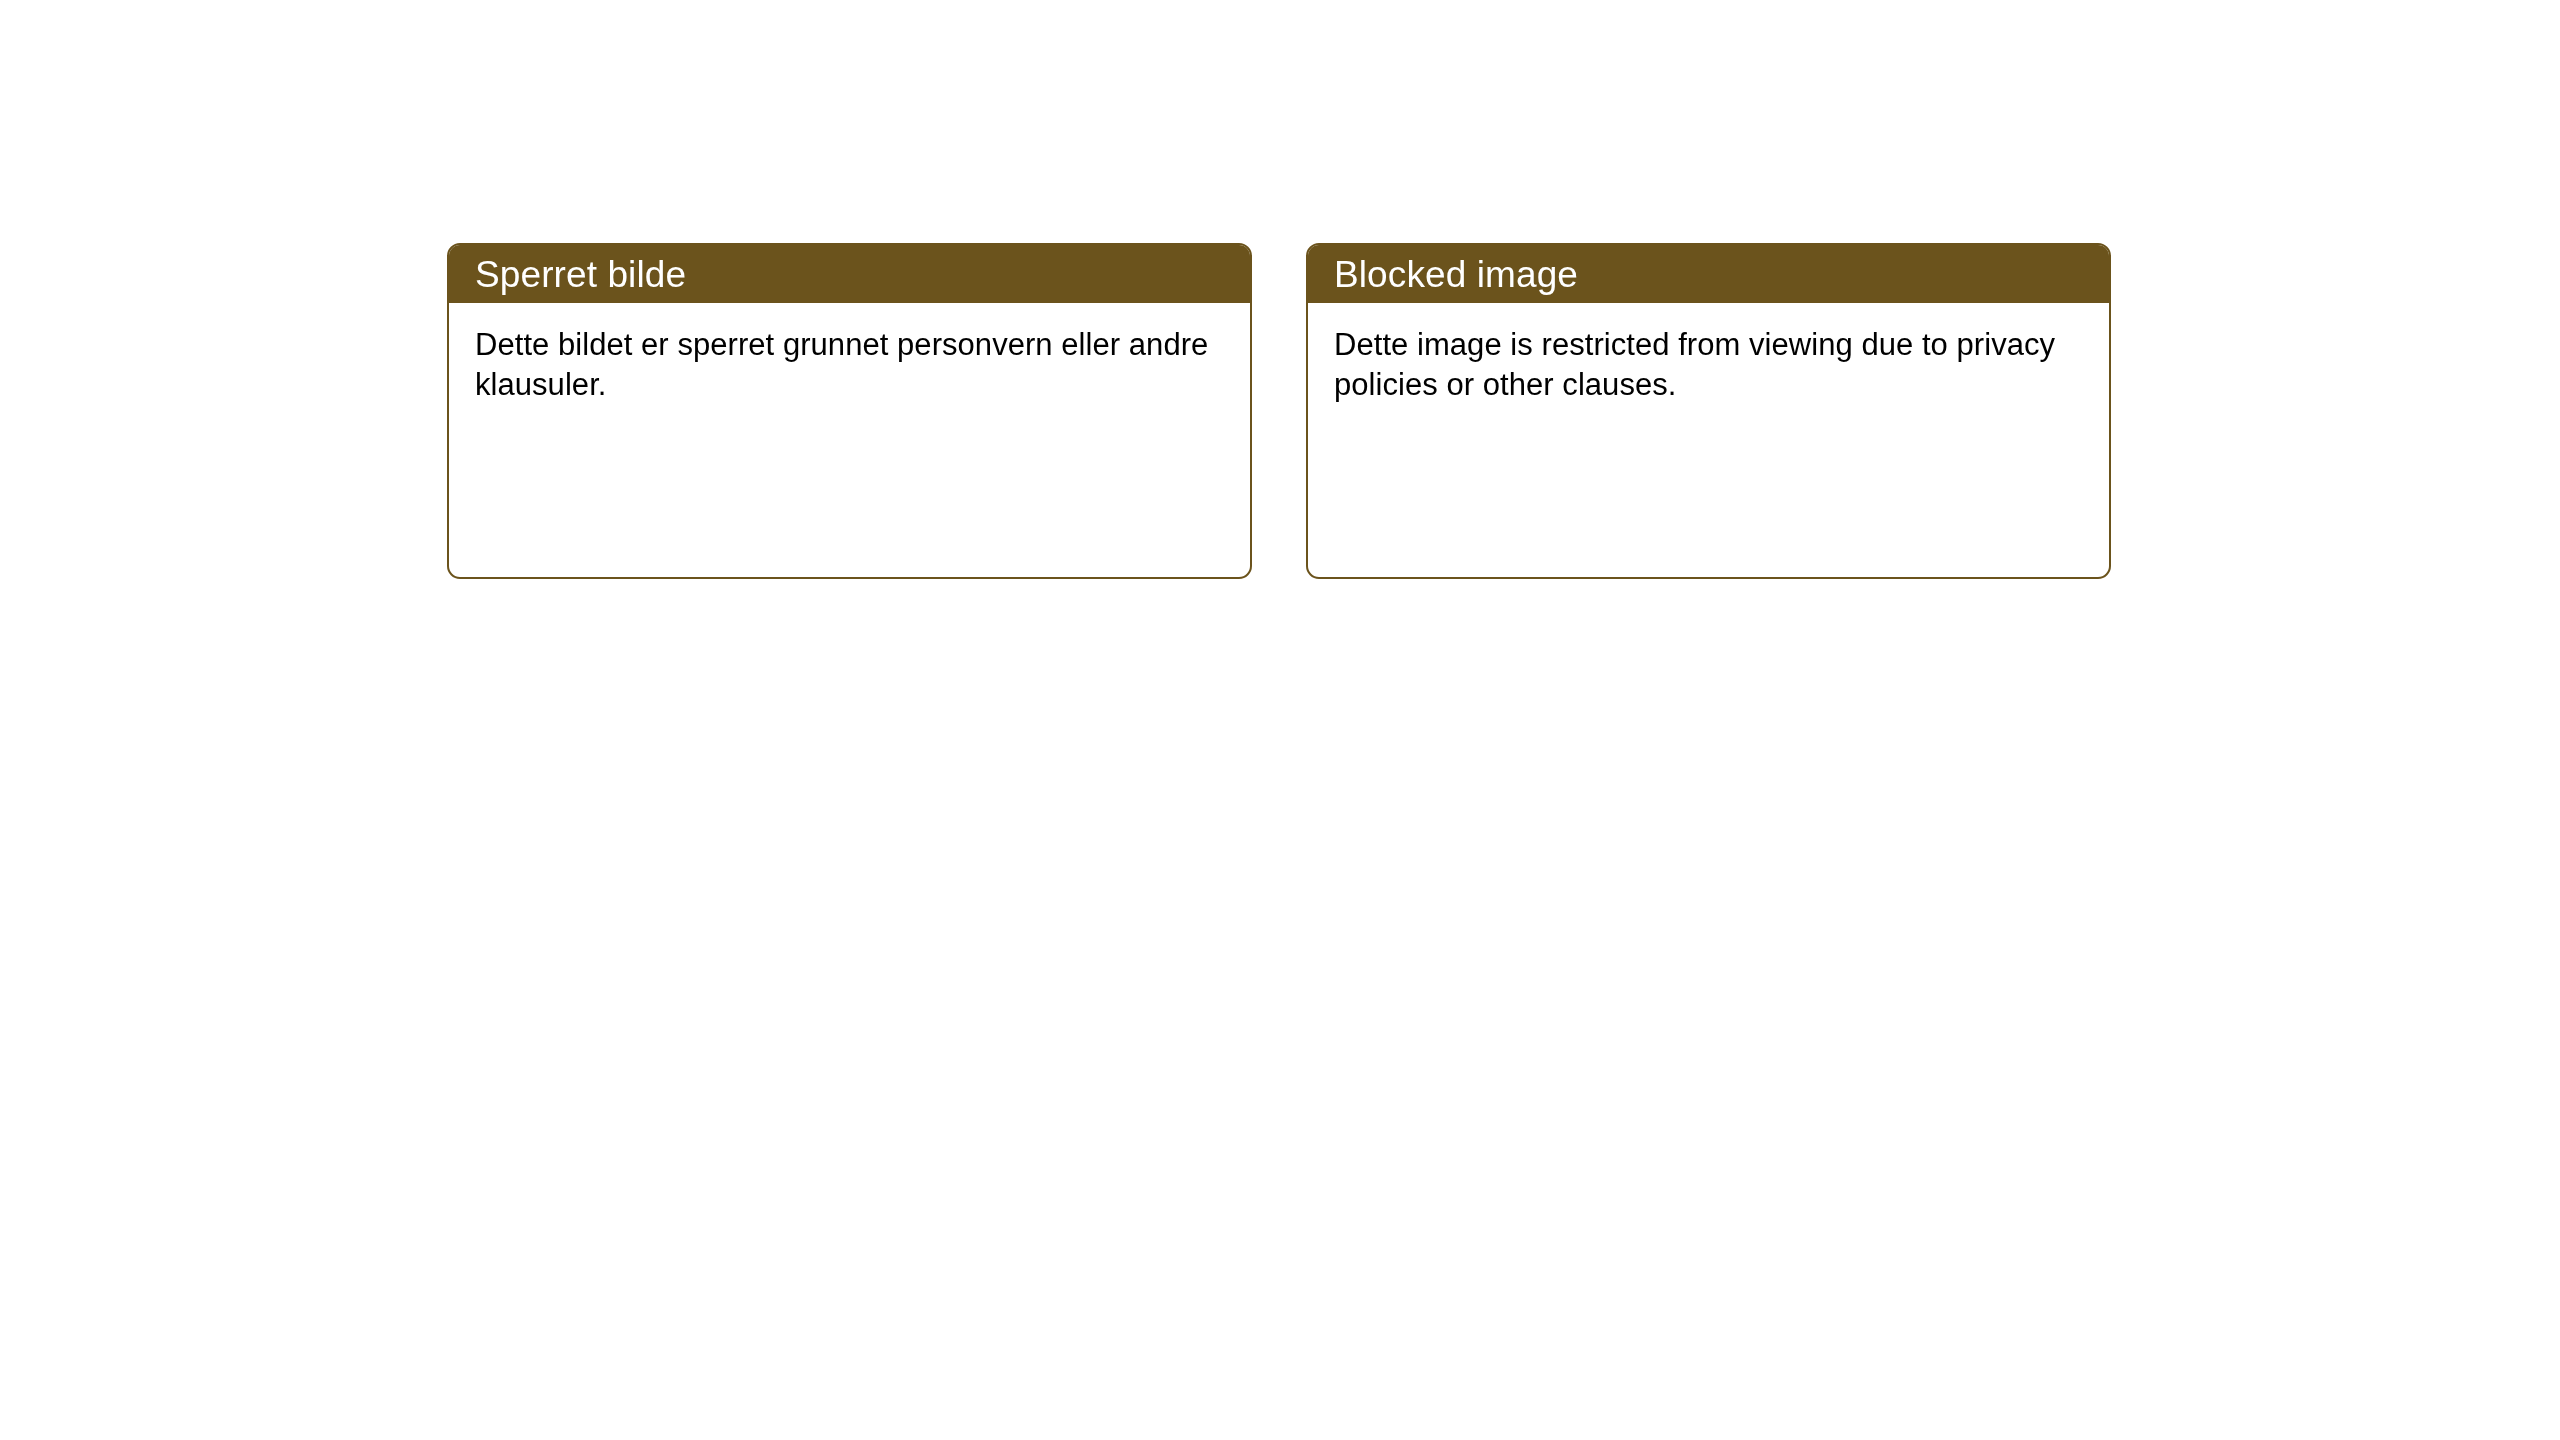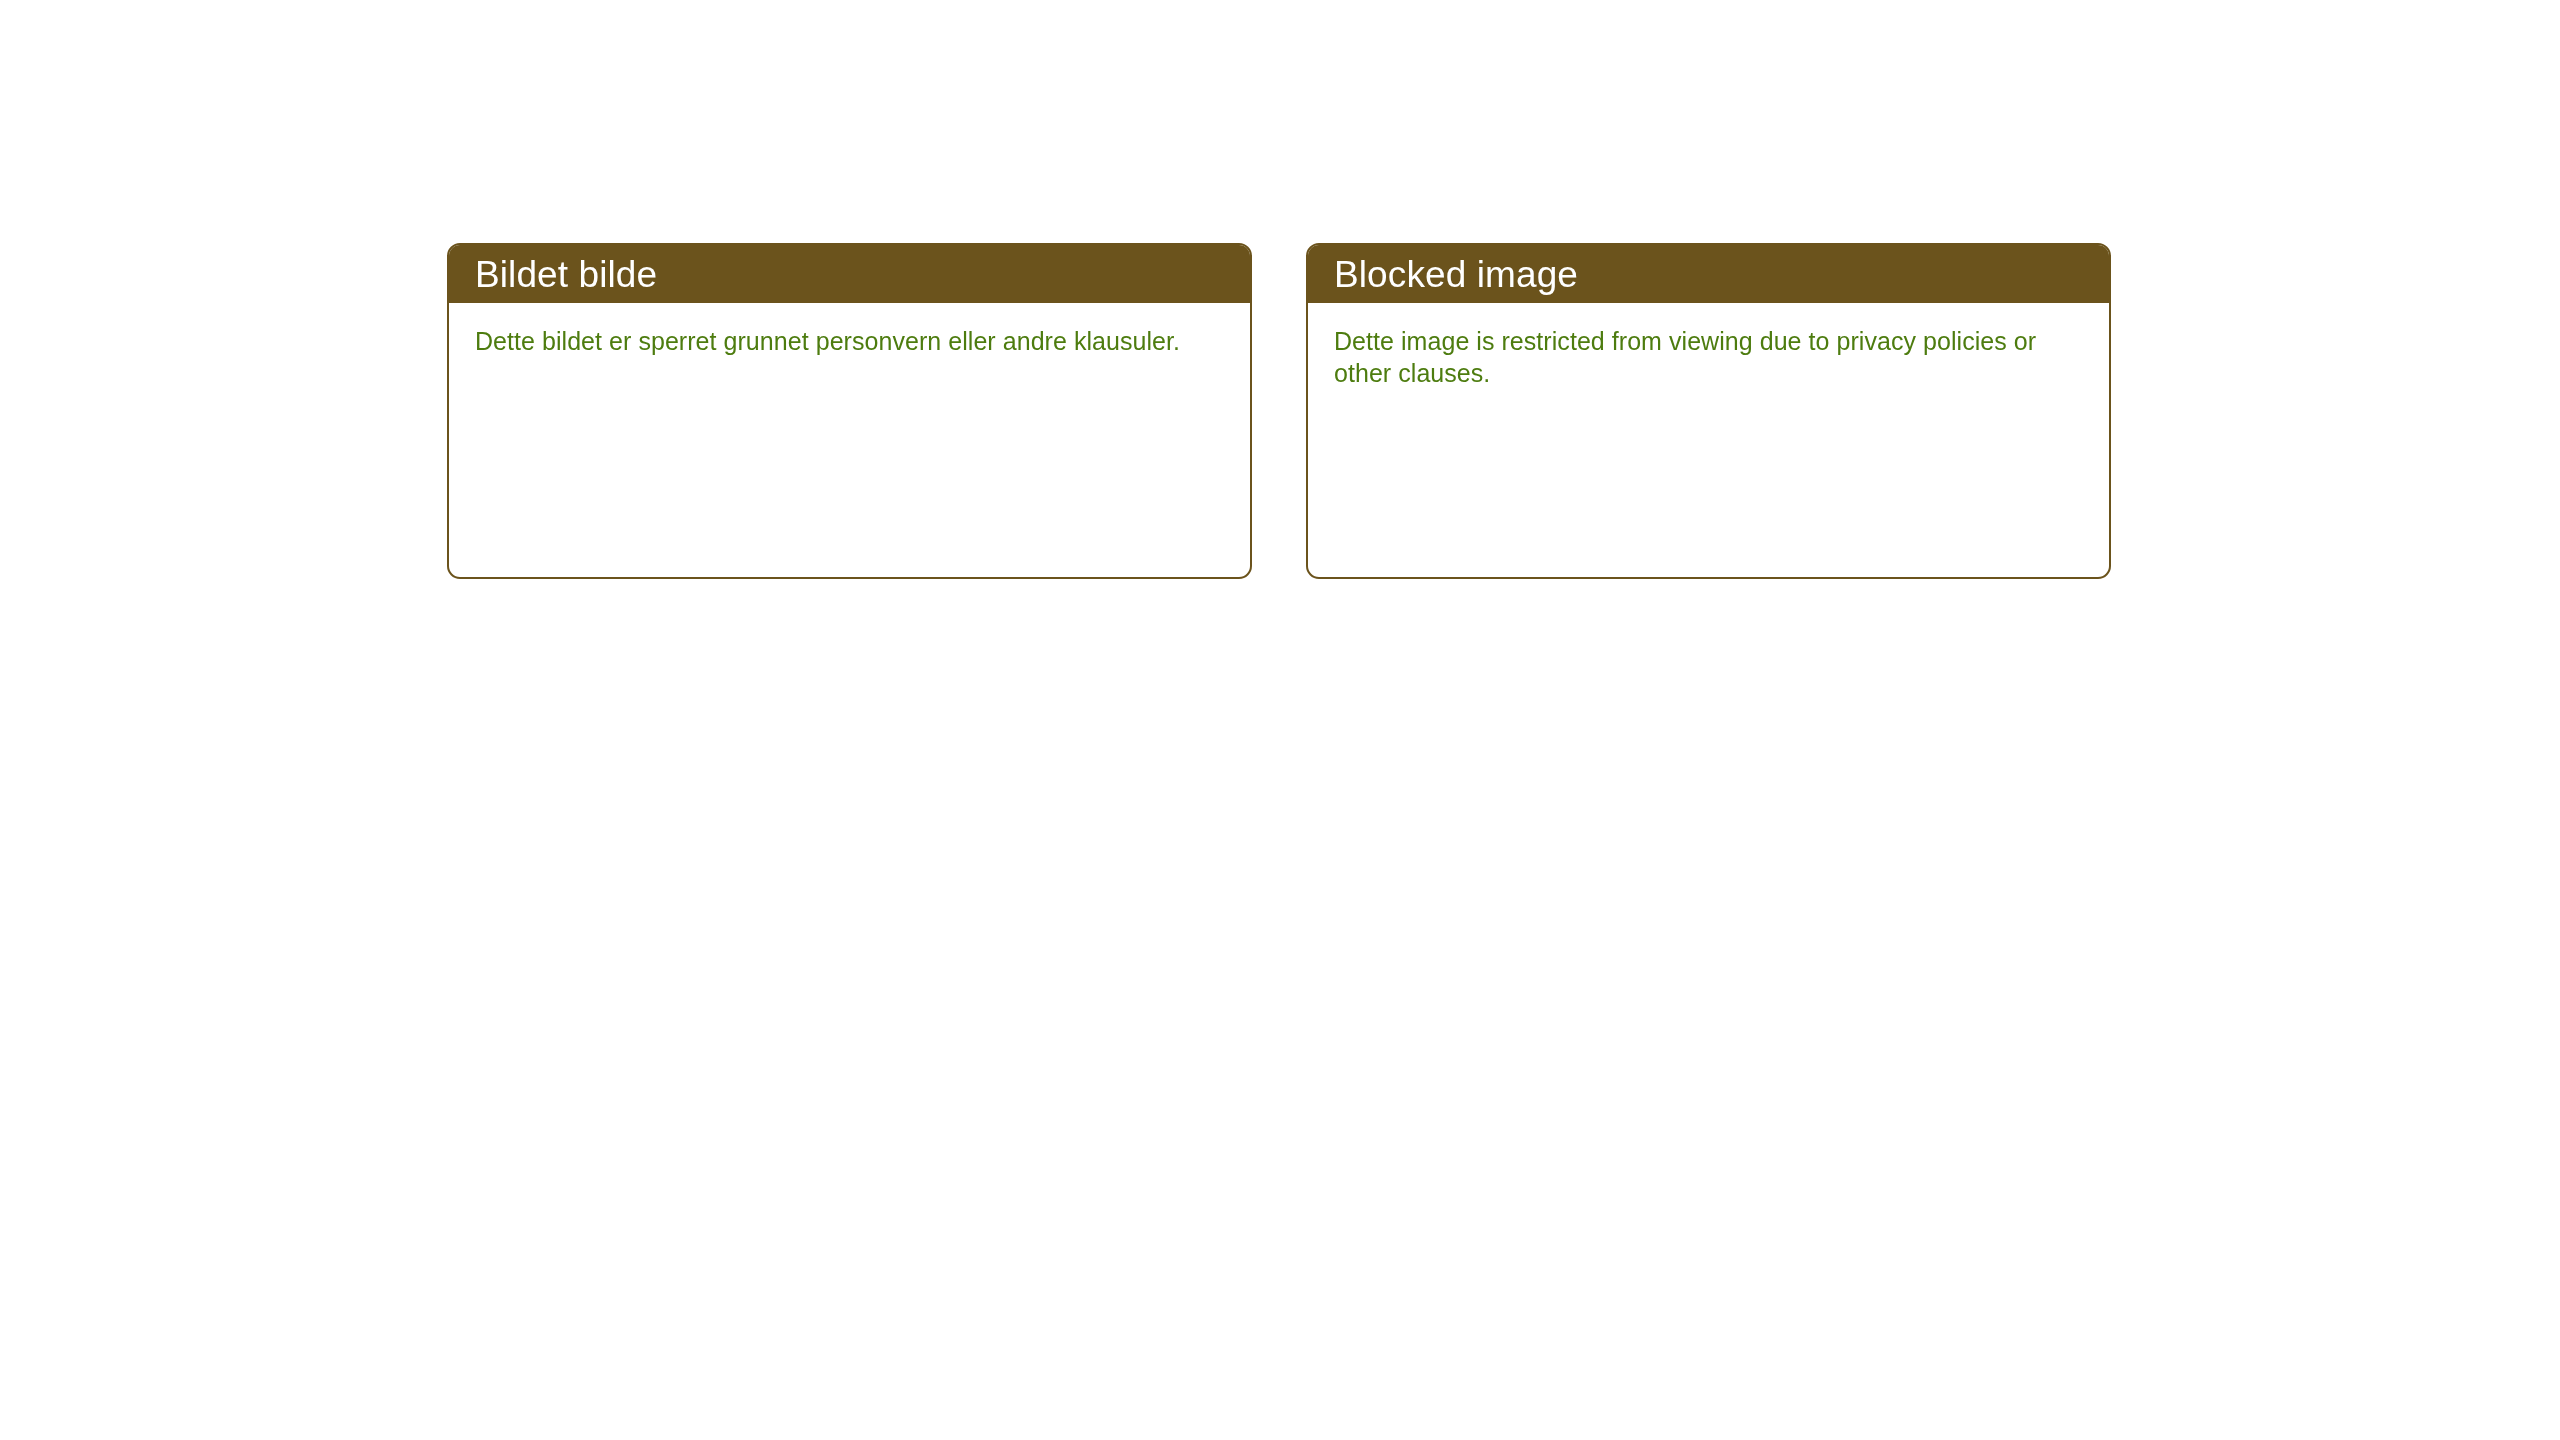--- a/index.html
+++ b/index.html
@@ -53,39 +53,39 @@
   }
 
   .card-body {
     box-sizing: border-box;
     padding: 22px 26px 26px 26px;
     background: #ffffff;
   }
 
   .card-paragraph {
     margin: 0;
-    color: #4d7c0f;
-    font-size: 25px;
+    color: #000000;
+    font-size: 31px;
     font-weight: 400;
     line-height: 1.29;
     letter-spacing: 0.05px;
   }
 
   .card-paragraph + .card-paragraph {
     margin-top: 40px;
   }
 </style>
 </head>
 <body>
 
 <div id="stage">
 
   <section class="notice-card" id="card-no">
     <div class="card-header">
-      <h2 class="card-header-title">Bildet bilde</h2>
+      <h2 class="card-header-title">Sperret bilde</h2>
     </div>
     <div class="card-body">
       <p class="card-paragraph">Dette bildet er sperret grunnet personvern eller andre klausuler.</p>
     </div>
   </section>
 
   <section class="notice-card" id="card-en">
     <div class="card-header">
       <h2 class="card-header-title">Blocked image</h2>
     </div>

